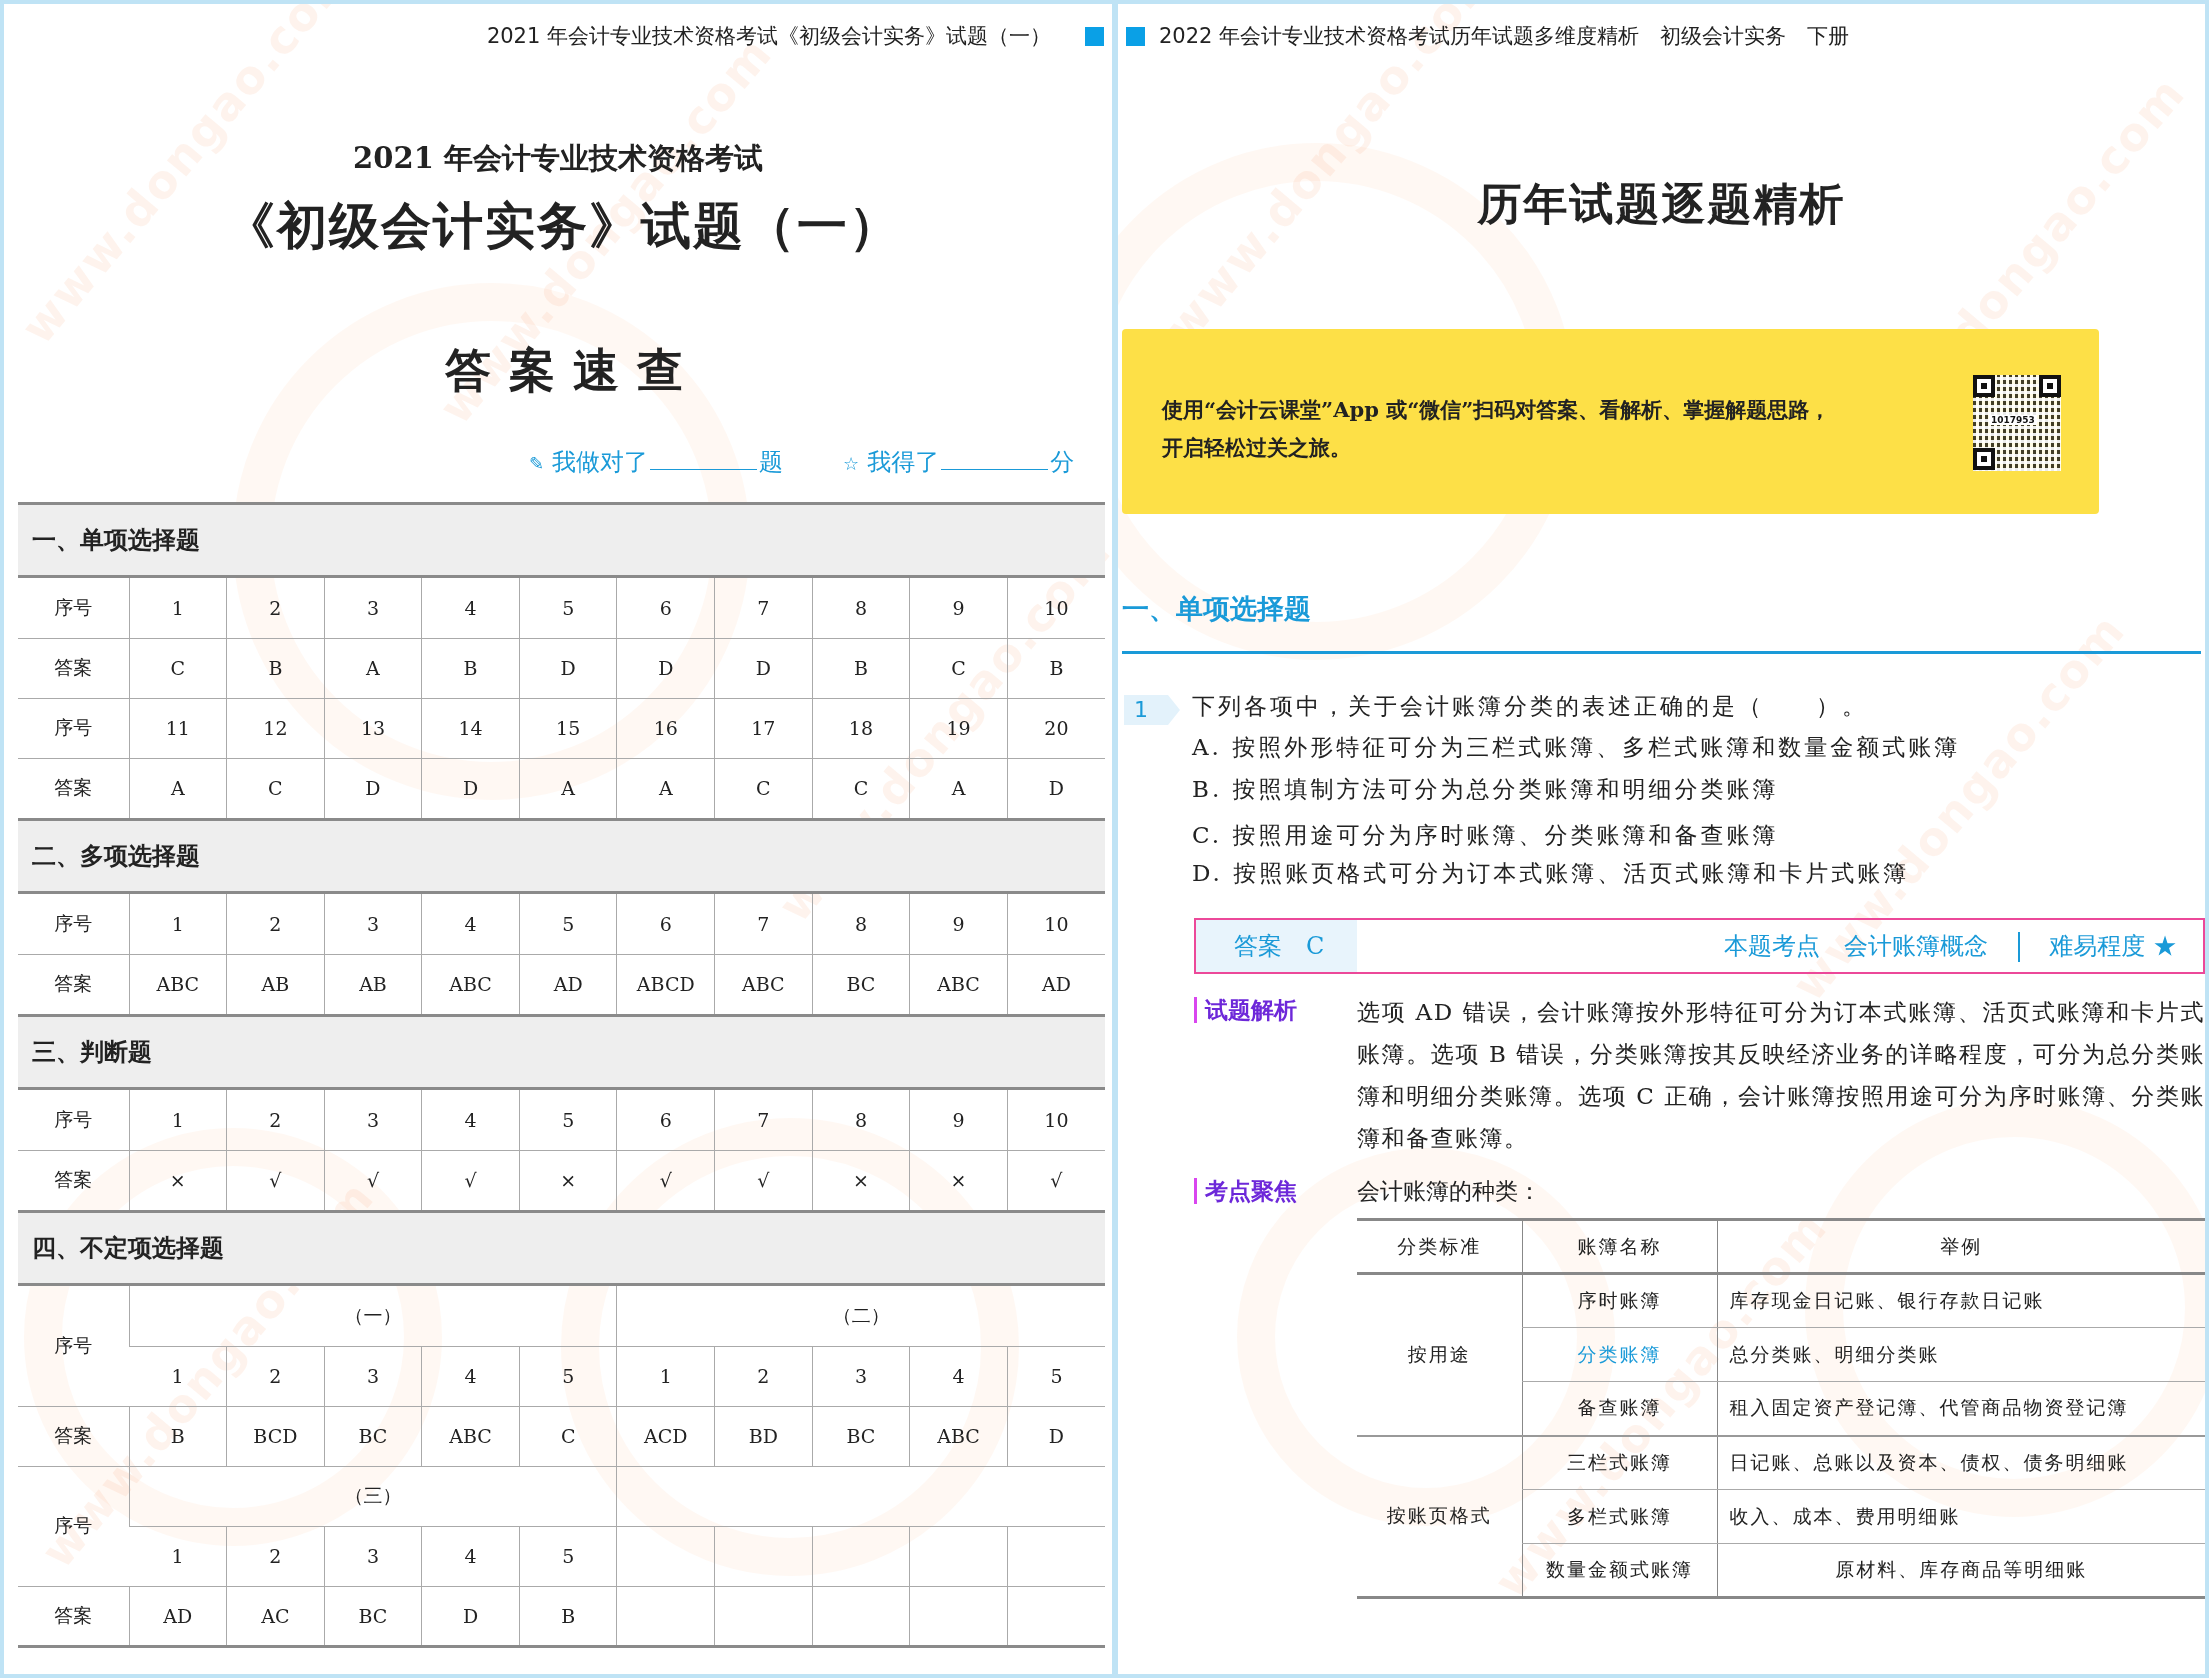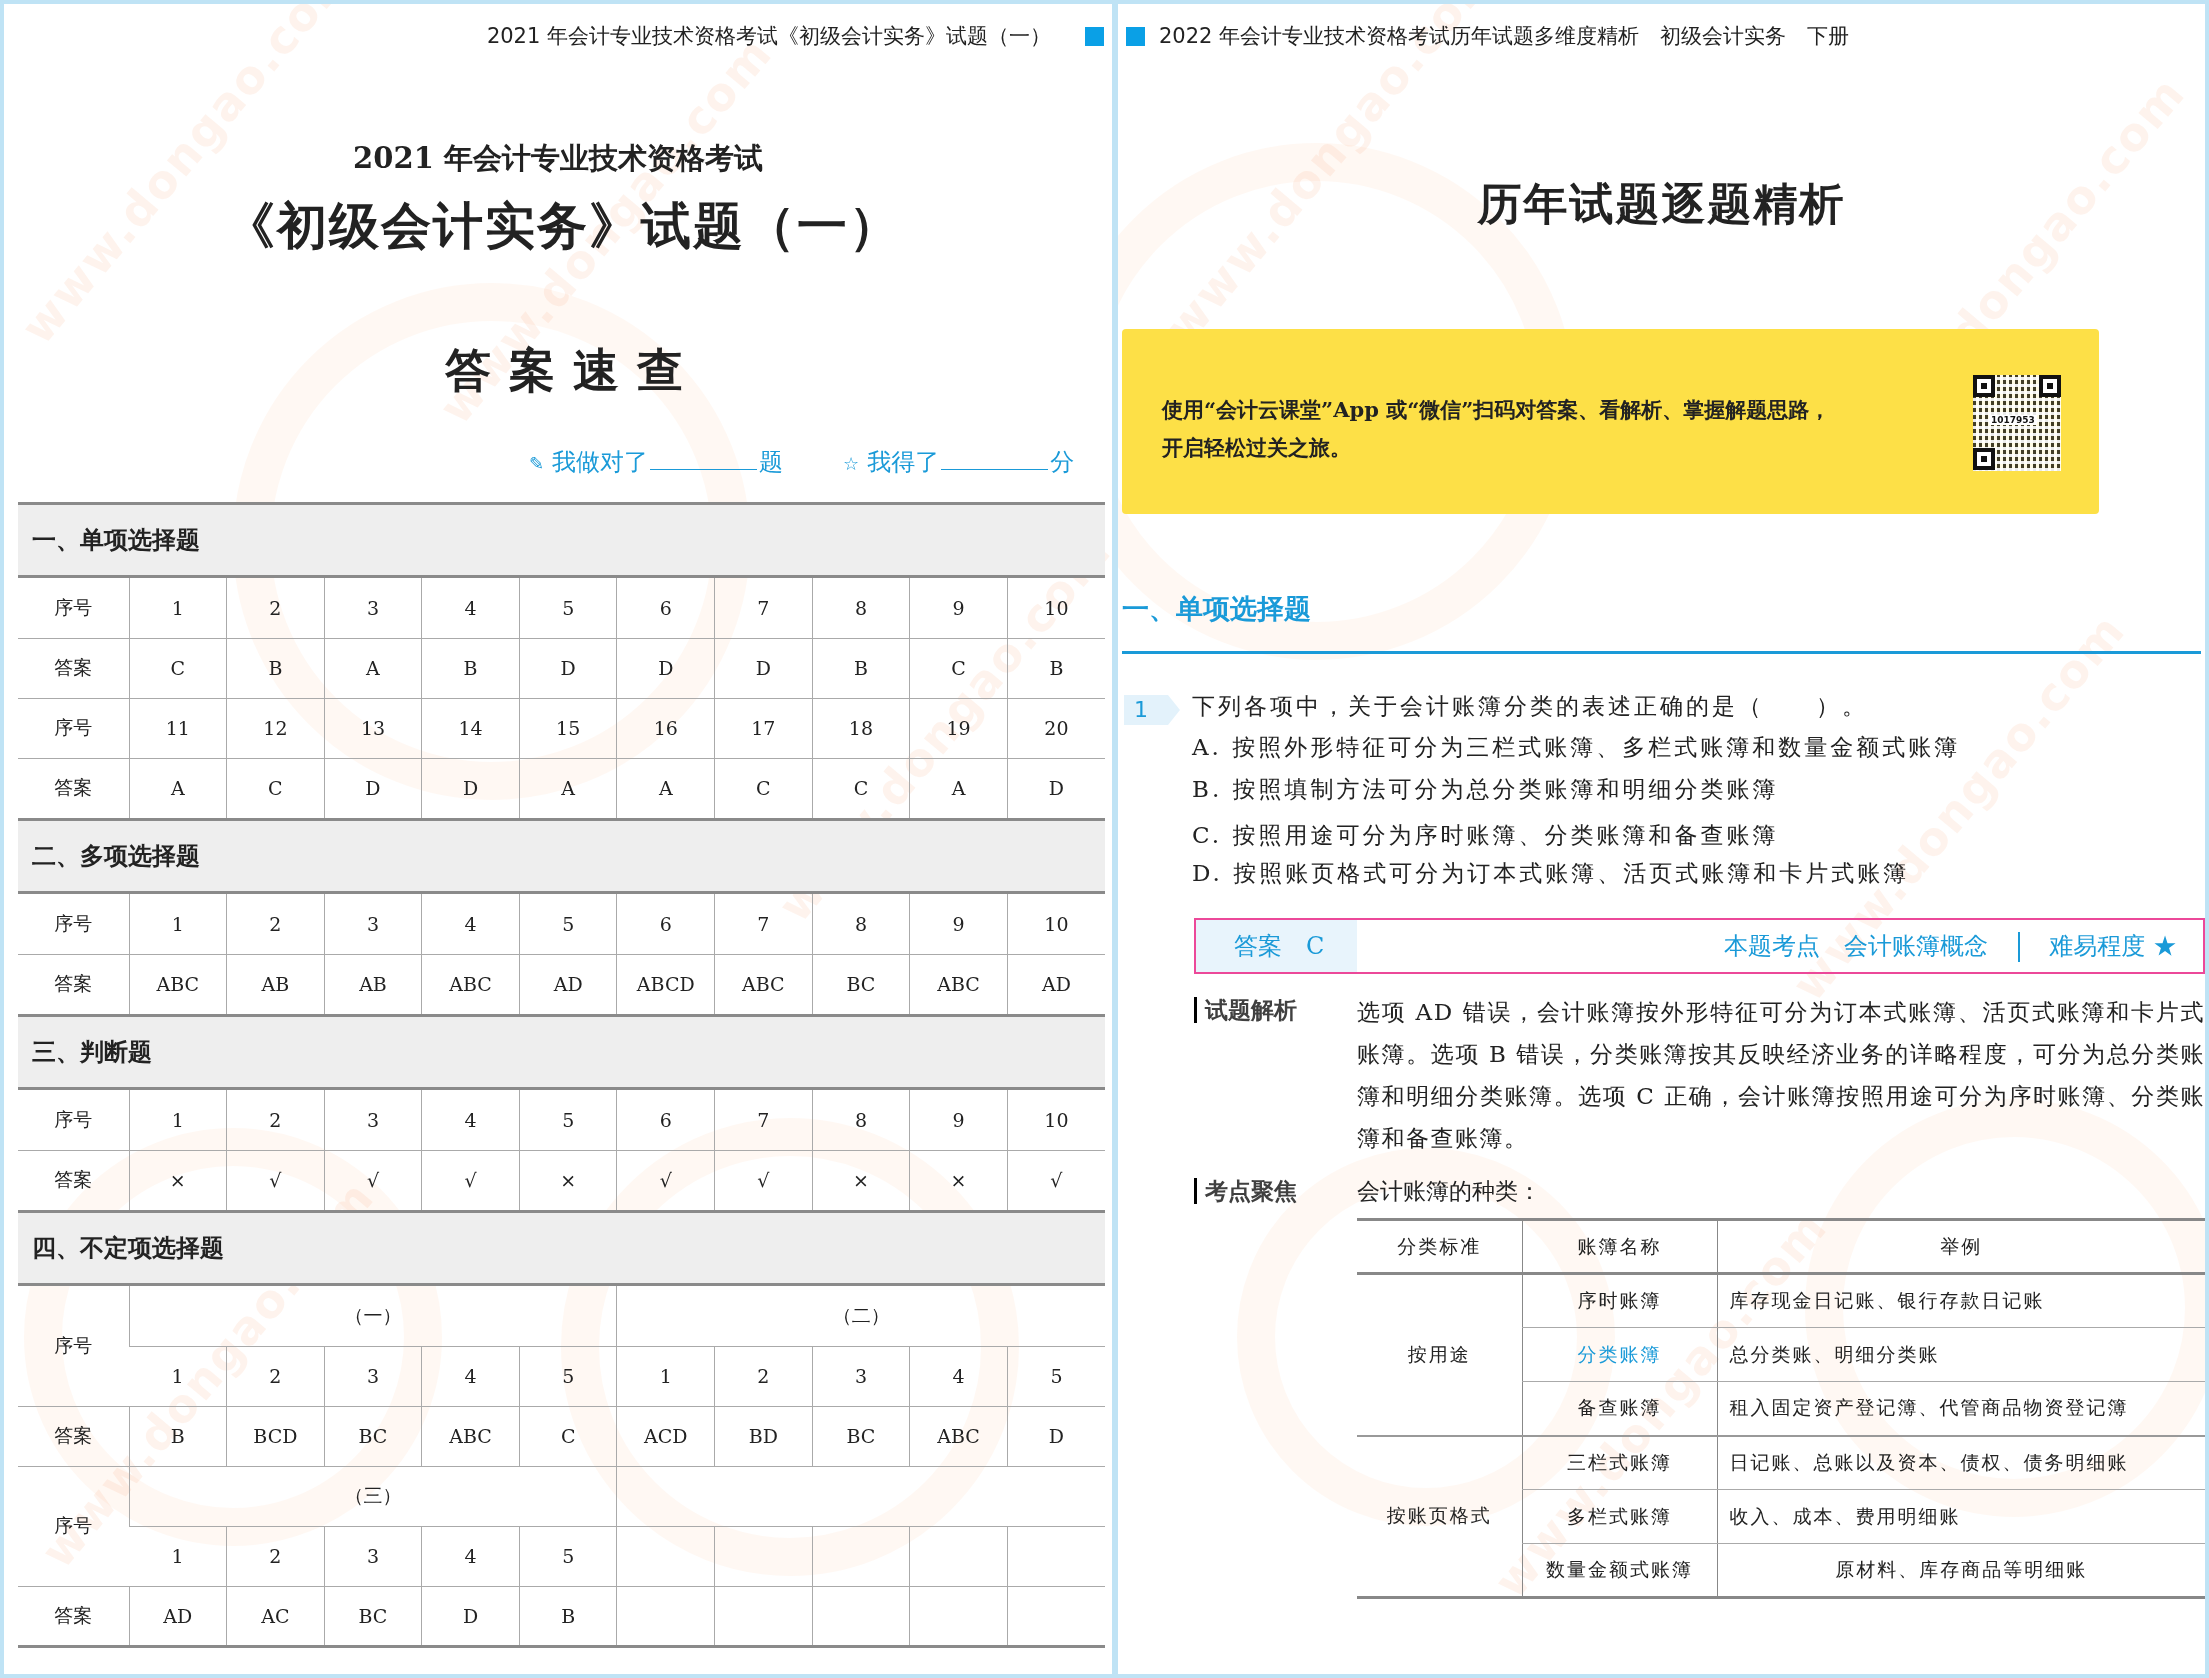--- a/index.html
+++ b/index.html
@@ -56,21 +56,21 @@
            font-family: "DejaVu Sans", sans-serif; font-size: 22px; padding-left: 10px; line-height: 30px; }
   .q-num::after { content: ""; position: absolute; right: -12px; top: 0; border-left: 12px solid #e3f2fb; border-top: 15px solid transparent; border-bottom: 15px solid transparent; }
   .q-stem { position: absolute; top: 687px; left: 74px; font-size: 23px; letter-spacing: 3px; }
   .q-opt { position: absolute; left: 74px; font-size: 23px; letter-spacing: 3px; white-space: nowrap; }
 
   .ans-box { position: absolute; top: 914px; left: 76px; width: 1011px; height: 56px; border: 2px solid #ec4899; display: flex; align-items: center; justify-content: flex-end; }
   .ans-box .ans { width: 161px; height: 100%; background: #e8f4fc; color: #1a9ad8; font-size: 24px; display: flex; align-items: center; padding-left: 38px; }
   .ans-box .meta { flex: 1; text-align: right; padding-right: 26px; color: #1a9ad8; font-size: 24px; white-space: nowrap; }
   .ans-box .sep { display: inline-block; width: 2px; height: 30px; background: #1a9ad8; margin: 0 22px; vertical-align: middle; }
 
-  .label-blue { position: absolute; left: 76px; font-size: 23px; color: #404040; font-weight: bold; border-left: 3px solid #000000; padding-left: 8px; line-height: 26px; }
+  .label-blue { position: absolute; left: 76px; font-size: 23px; color: #6d28d9; font-weight: bold; border-left: 3px solid #d946ef; padding-left: 8px; line-height: 26px; }
   .analysis { position: absolute; top: 987px; left: 239px; width: 848px; font-size: 23px; line-height: 42px; letter-spacing: 1.5px; text-align: justify; }
   .focus-text { position: absolute; top: 1172px; left: 239px; font-size: 23px; }
 
   table.kt { position: absolute; top: 1214px; left: 239px; width: 848px; border-collapse: collapse; table-layout: fixed; font-size: 19px; letter-spacing: 2px; }
   table.kt th, table.kt td { border-left: 1px solid #888; border-bottom: 1px solid #aaa; height: 54px; padding: 0 12px; font-weight: normal; }
   table.kt th:first-child, table.kt td.std { border-left: none; }
   table.kt thead tr { border-top: 3px solid #888; }
   table.kt thead th { border-bottom: 3px solid #888; text-align: center; }
   table.kt td.std, table.kt td.name { text-align: center; }
   table.kt tr.sep-row td { border-top: 2px solid #999; }

